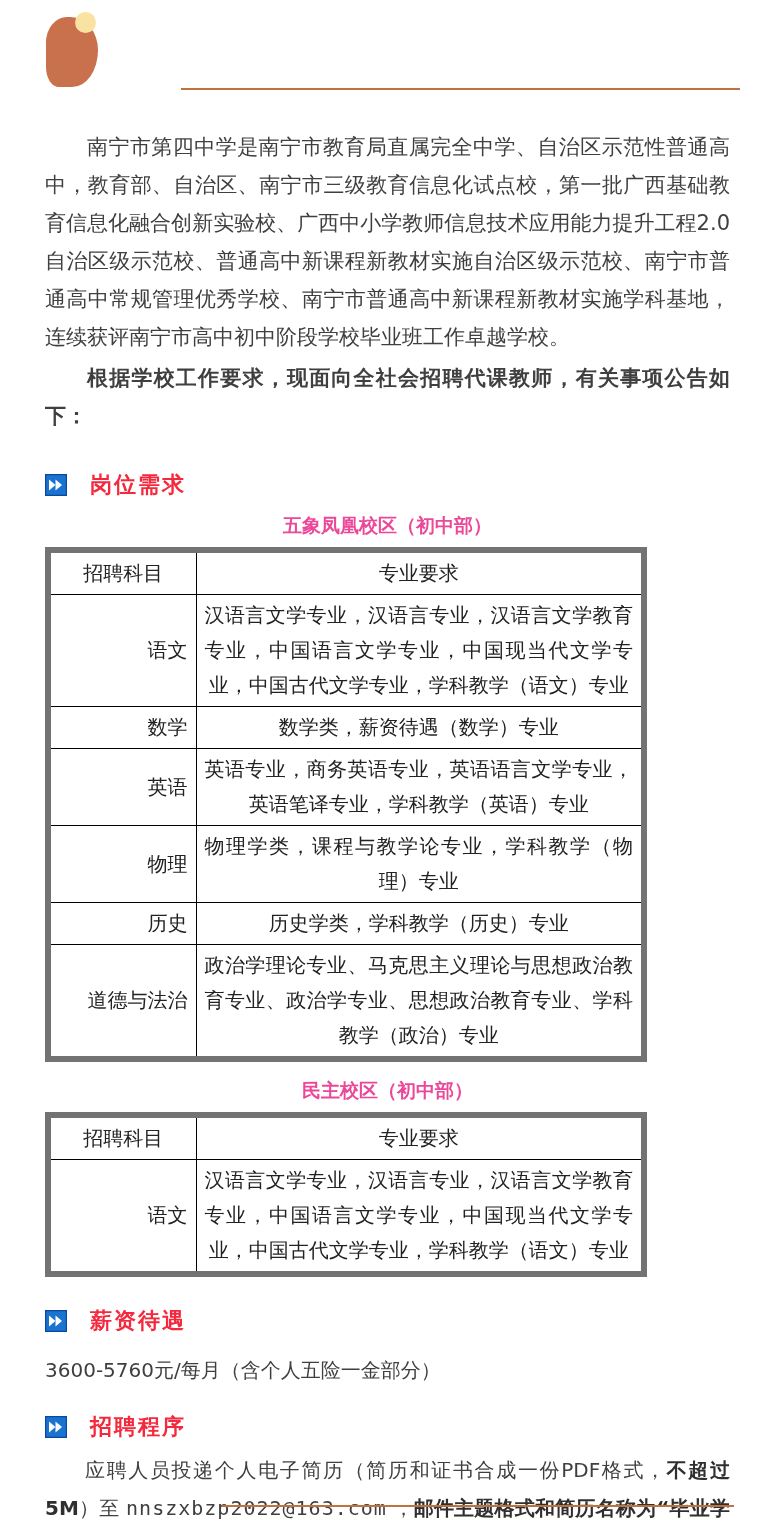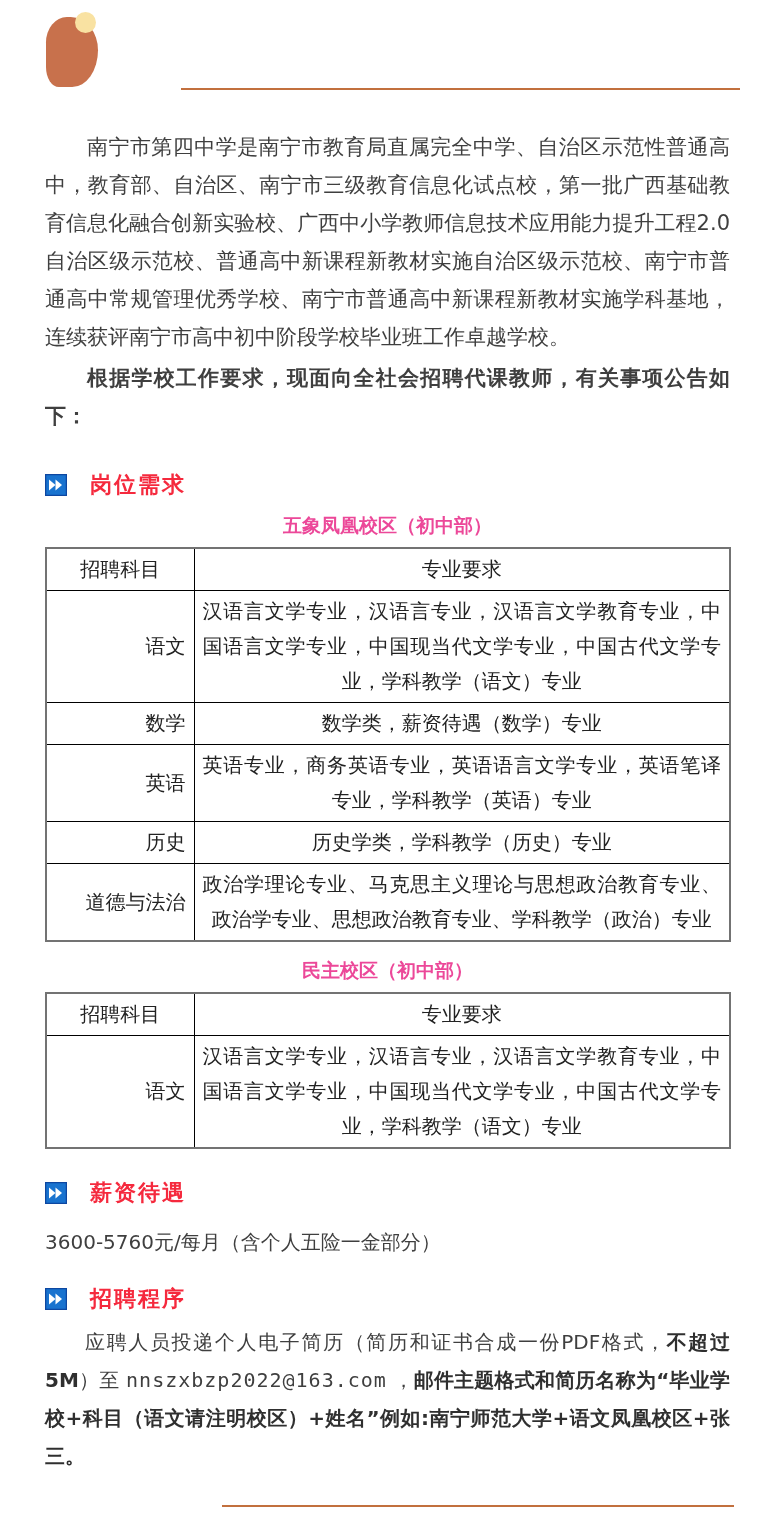--- a/index.html
+++ b/index.html
@@ -20,21 +20,21 @@
   
   .main{padding:0 31px 0 45px;}
   p{margin:0;}
   .intro-p{font-size:21px;line-height:38px;text-indent:2em;text-align:justify;color:#3f3f3f;}
   .p1{margin-top:36px;}
   .p2{margin-top:3px;font-weight:bold;}
   .section-head{display:flex;align-items:center;margin-top:38px;}
   .section-head .ff-icon{width:22px;height:22px;flex:0 0 auto;margin-right:10px;}
   .section-title{color:#f5293d;font-size:22px;font-weight:bold;letter-spacing:2px;line-height:24px;margin-left:13px;}
   .table-title{text-align:center;font-weight:bold;font-size:19px;color:#ec4899;margin-top:16px;}
-  table.req{width:686px;border-collapse:collapse;margin-top:8px;border:2px solid #737373;table-layout:fixed;}
+  table.req{width:602px;border-collapse:collapse;margin-top:8px;border:6px solid #737373;table-layout:fixed;}
   table.req th,table.req td{border:1px solid #000;font-weight:normal;font-size:20px;color:#222;
     padding:3px 8px;line-height:35px;}
   table.req th{text-align:center;}
   col.c-subject{width:148px;}
   td.subject{text-align:right;vertical-align:middle;}
   td.req-text{text-align:justify;text-align-last:center;vertical-align:middle;}
   .salary-text{margin-top:20px;font-size:20px;line-height:34px;color:#3f3f3f;}
   .proc-p{font-size:20px;line-height:38px;text-indent:2em;text-align:justify;color:#3f3f3f;margin-top:12px;}
   .proc-p b{color:#2f2f2f;}
   .email{font-family:"DejaVu Sans Mono","Liberation Mono",monospace;letter-spacing:1px;}
@@ -83,20 +83,24 @@
       </tr>
       <tr>
         <td class="subject">数学</td>
         <td class="req-text">数学类，薪资待遇（数学）专业</td>
       </tr>
       <tr>
         <td class="subject">英语</td>
         <td class="req-text">英语专业，商务英语专业，英语语言文学专业，英语笔译专业，学科教学（英语）专业</td>
       </tr>
       <tr>
+        <td class="subject">物理</td>
+        <td class="req-text">物理学类，课程与教学论专业，学科教学（物理）专业</td>
+      </tr>
+      <tr>
         <td class="subject">历史</td>
         <td class="req-text">历史学类，学科教学（历史）专业</td>
       </tr>
       <tr>
         <td class="subject">道德与法治</td>
         <td class="req-text">政治学理论专业、马克思主义理论与思想政治教育专业、政治学专业、思想政治教育专业、学科教学（政治）专业</td>
       </tr>
     </tbody>
       </table>
 

